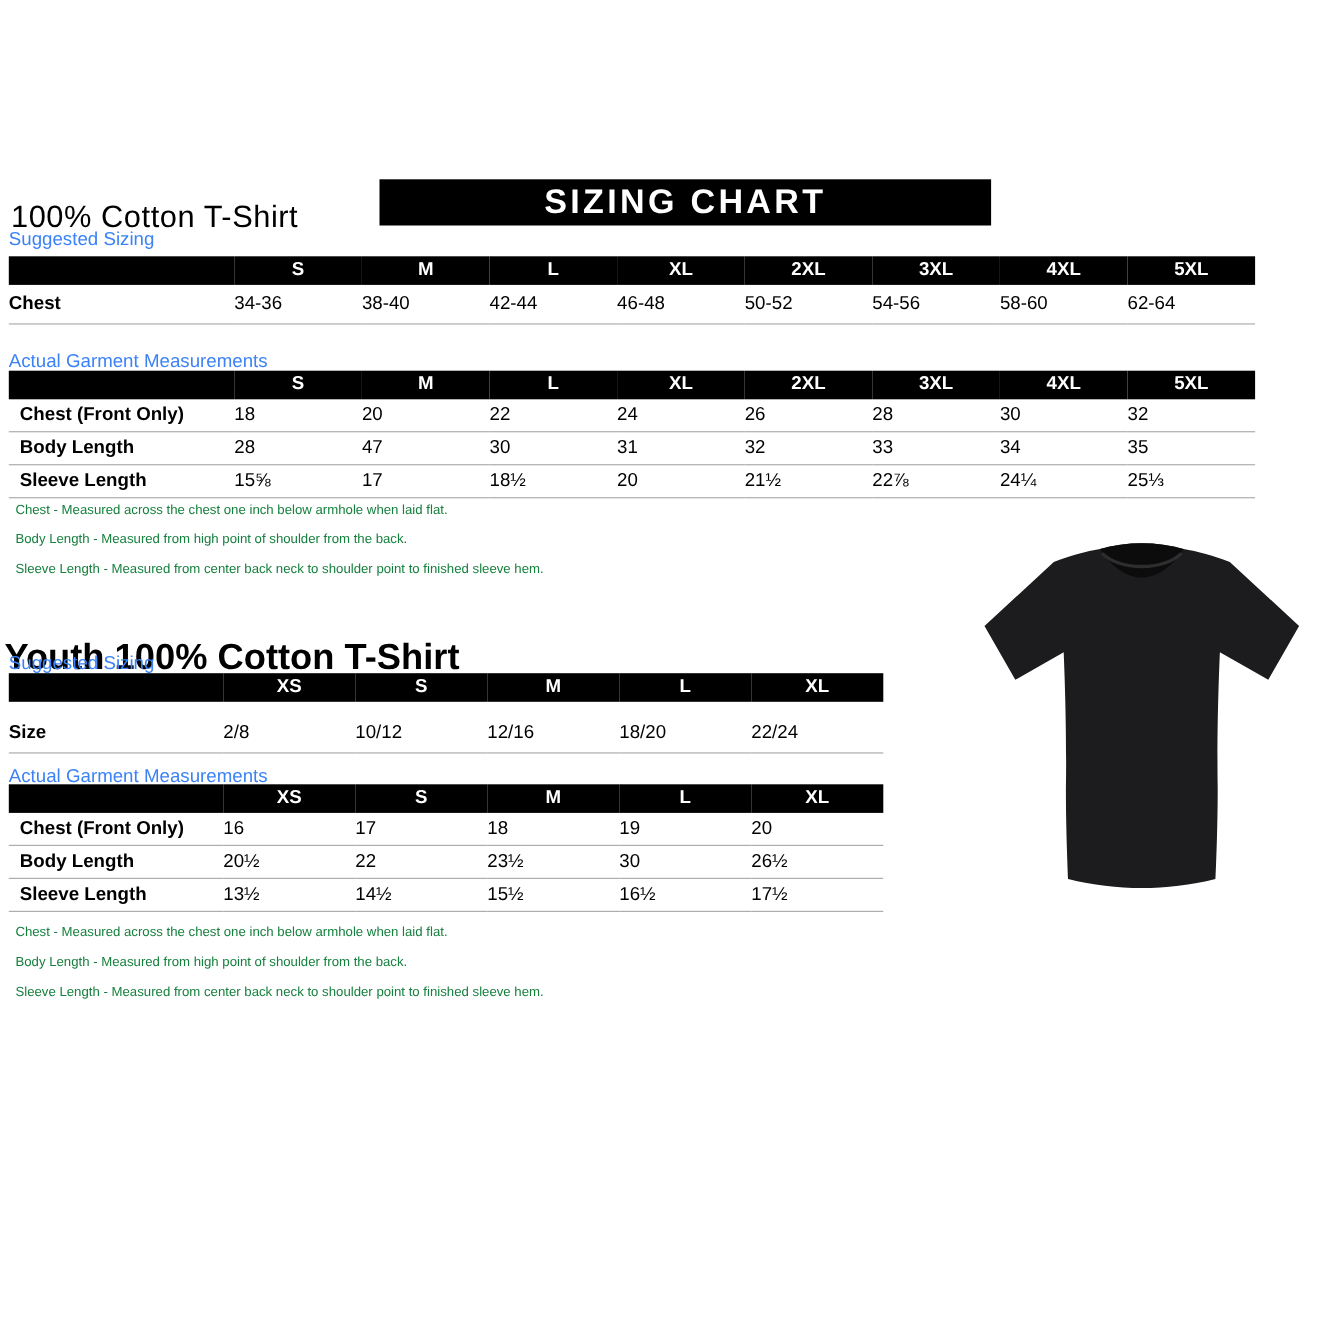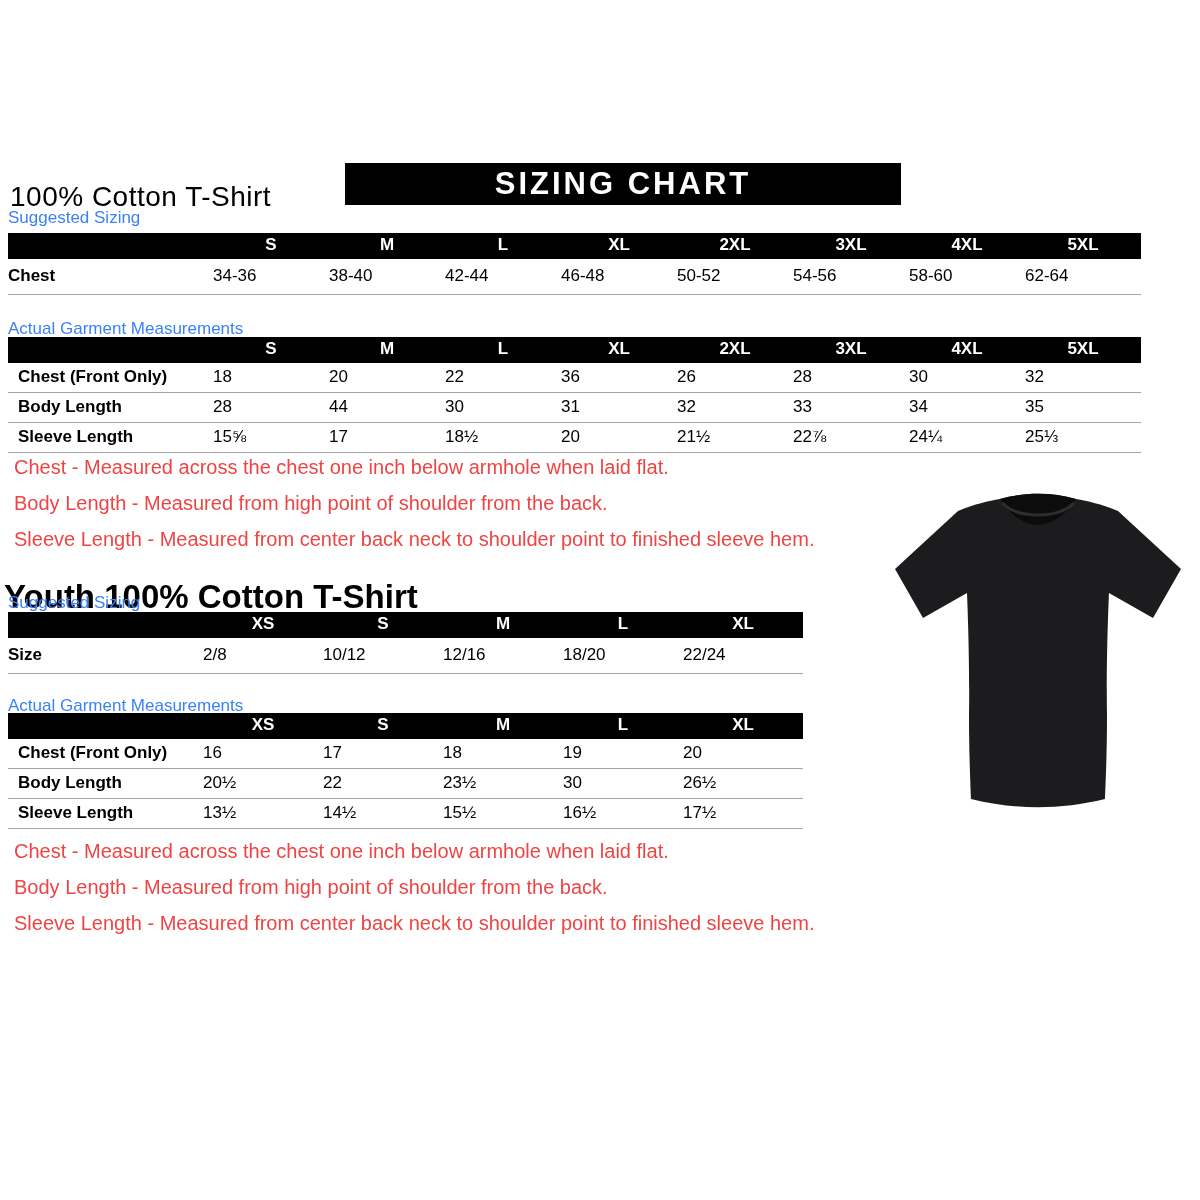--- a/index.html
+++ b/index.html
@@ -43,25 +43,25 @@
     padding: 4px 0 5px;
     border-bottom: 1.5px solid #a6a6a6;
   }
   table.size-table tbody td.row-label {
     text-align: left; font-weight: bold; padding-left: 10px;
   }
   #adult-suggested-table { left: 8px; top: 233px; width: 1133px; }
   #adult-suggested-table tbody td { padding: 7px 0 8px; }
   #adult-actual-table    { left: 8px; top: 337px; width: 1133px; }
   #youth-suggested-table { left: 8px; top: 612px; width: 795px; }
-  #youth-suggested-table tbody td { padding: 7px 0 8px; }
+  #youth-suggested-table tbody td { padding: 18px 0 8px; }
   #youth-actual-table    { left: 8px; top: 713px; width: 795px; }
 
   .notes { width: 900px; }
-  .notes p { margin: 0 0 13px; font-size: 20px; color: #ef4444; }
+  .notes p { margin: 0 0 13px; font-size: 12px; color: #15803d; }
   #adult-notes { left: 14px; top: 456px; }
   #youth-notes { left: 14px; top: 840px; }
 
   #youth-title {
     left: 4px; top: 551px;
     font-size: 33px; font-weight: bold;
   }
 
   #tshirt-graphic { left: 888px; top: 477px; }
 </style>
@@ -142,30 +142,30 @@
       <th>4XL</th>
       <th>5XL</th>
     </tr>
   </thead>
   <tbody>
     <tr>
       <td class="row-label">Chest (Front Only)</td>
       <td>18</td>
       <td>20</td>
       <td>22</td>
-      <td>36</td>
+      <td>24</td>
       <td>26</td>
       <td>28</td>
       <td>30</td>
       <td>32</td>
     </tr>
     <tr>
       <td class="row-label">Body Length</td>
       <td>28</td>
-      <td>44</td>
+      <td>47</td>
       <td>30</td>
       <td>31</td>
       <td>32</td>
       <td>33</td>
       <td>34</td>
       <td>35</td>
     </tr>
     <tr>
       <td class="row-label">Sleeve Length</td>
       <td>15⅝</td>

